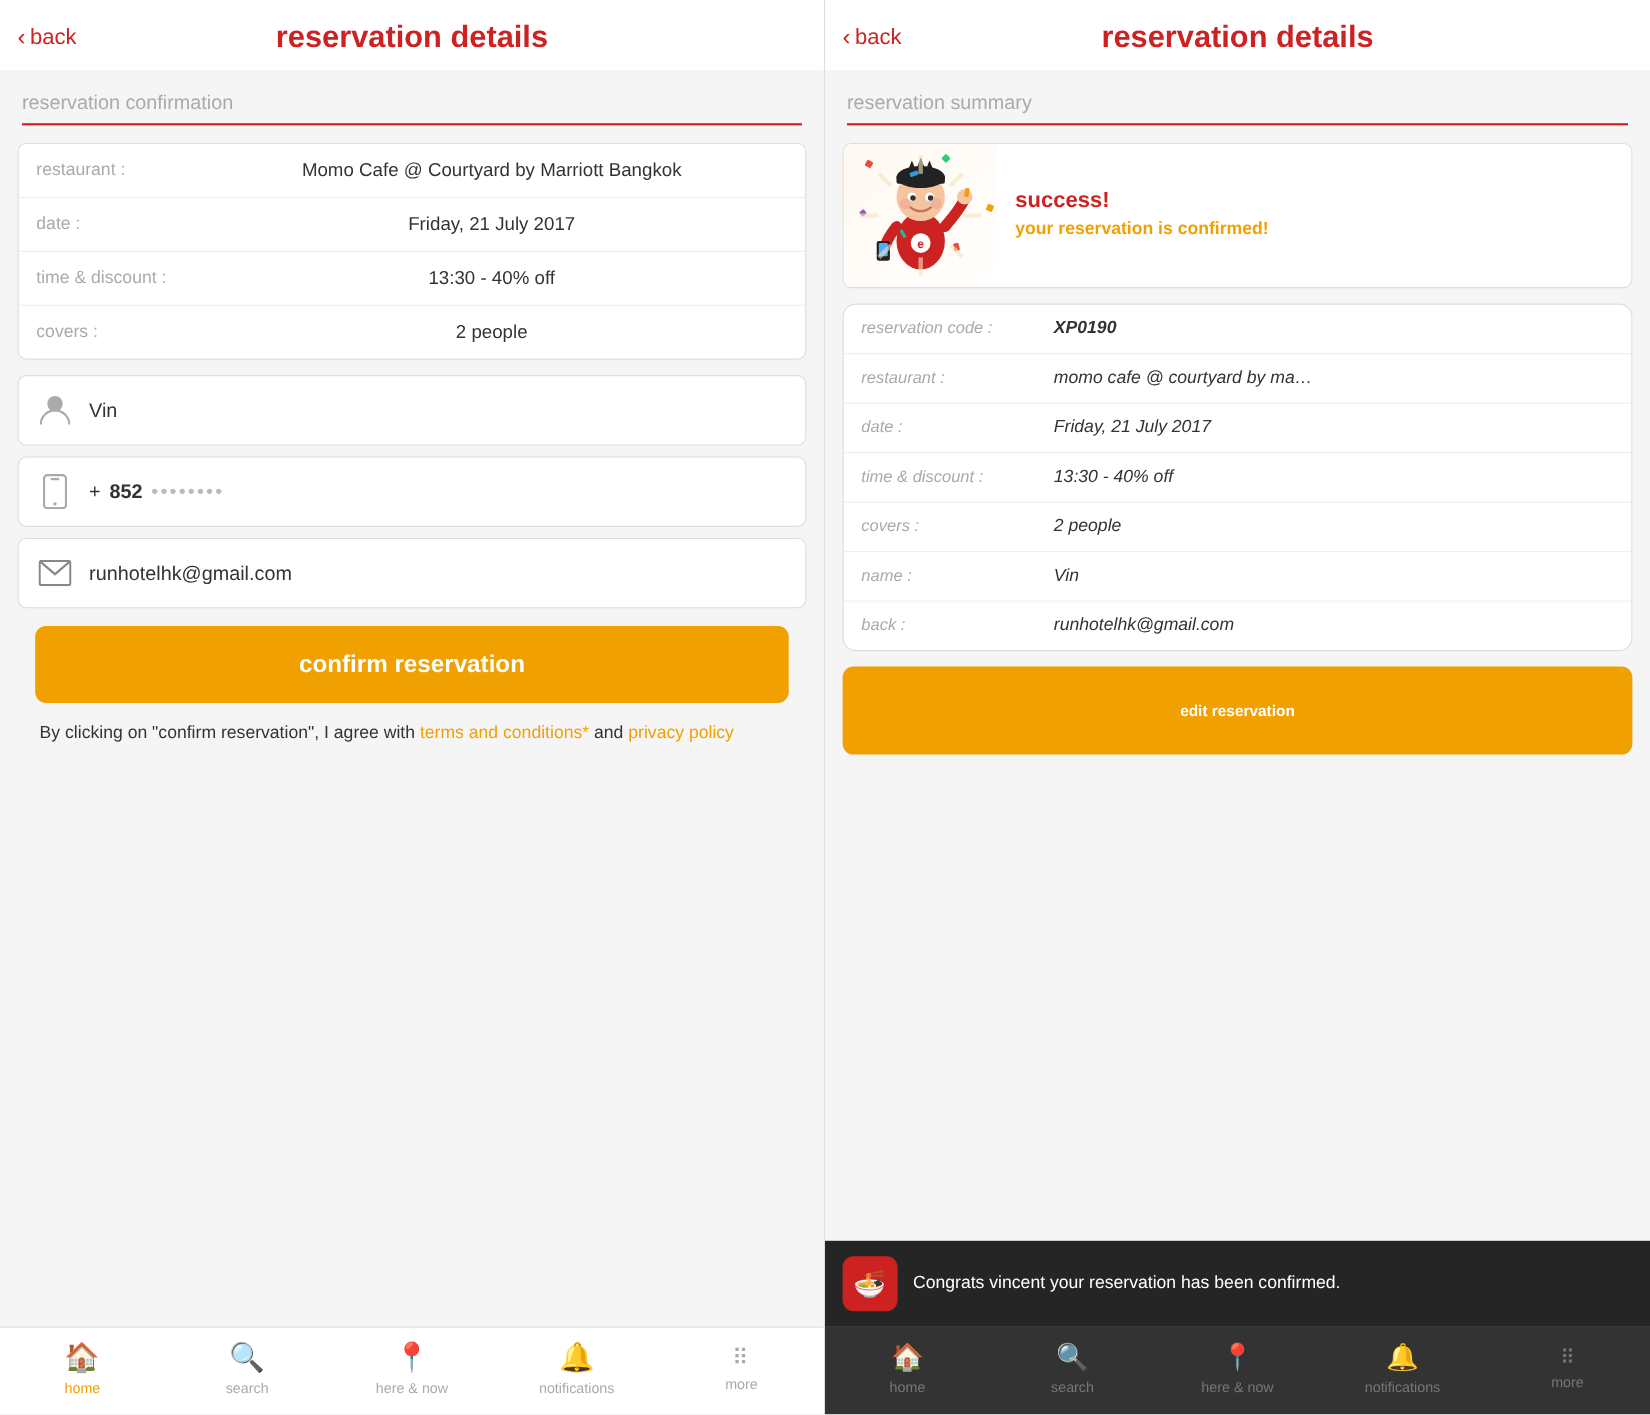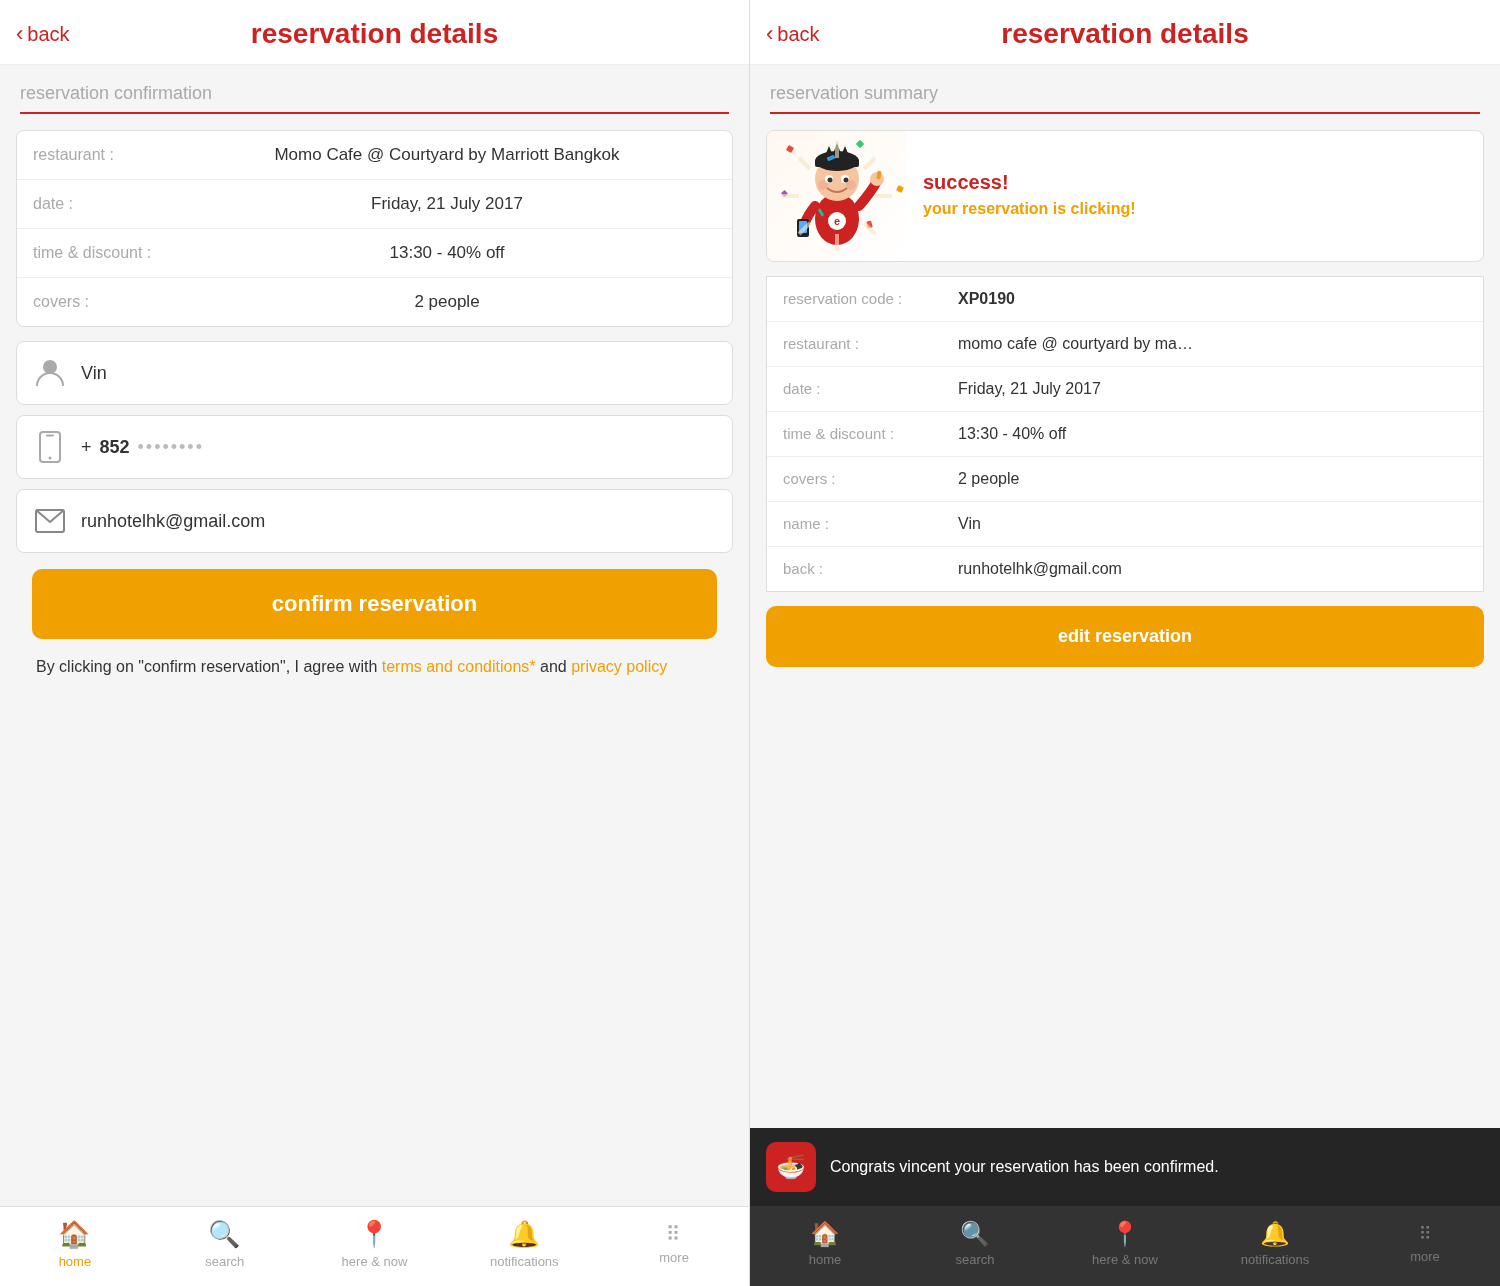--- a/index.html
+++ b/index.html
@@ -266,23 +266,24 @@
       font-size: 16px;
       font-weight: 700;
       line-height: 1.4;
       margin-top: 4px;
     }
 
     
     .summary-card {
       background: white;
       border: 1px solid #ddd;
-      border-radius: 0;
+      border-radius: 12px;
       margin: 0 16px 14px;
       overflow: hidden;
+      font-style: italic;
     }
 
     .summary-row {
       display: flex;
       align-items: flex-start;
       padding: 13px 16px;
       border-bottom: 1px solid #eee;
     }
 
     .summary-row:last-child { border-bottom: none; }
@@ -302,24 +303,24 @@
     }
 
     .summary-value.bold { font-weight: 700; }
 
     
     .btn-edit {
       margin: 0 16px 10px;
       background: #f0a000;
       border: none;
       border-radius: 10px;
-      padding: 20px;
+      padding: 32px;
       width: calc(100% - 32px);
       color: white;
-      font-size: 18px;
+      font-size: 14px;
       font-weight: 700;
       cursor: pointer;
       display: block;
     }
 
     
     .btn-cancel-partial {
       margin: 0 16px;
       background: #cc2222;
       border: none;
@@ -594,21 +595,21 @@
 
           <rect x="10" y="78" width="12" height="18" rx="2" fill="#222"></rect>
           <rect x="12" y="80" width="8" height="12" rx="1" fill="#5af"></rect>
 
           <circle cx="50" cy="80" r="9" fill="white"></circle>
           <text x="50" y="84" text-anchor="middle" font-size="11" font-weight="bold" fill="#cc2222">e</text>
         </svg>
       </div>
       <div class="success-text-block">
         <div class="success-title">success!</div>
-        <div class="success-subtitle">your reservation is clicking!</div>
+        <div class="success-subtitle">your reservation is confirmed!</div>
       </div>
     </div>
 
     <div class="summary-card">
       <div class="summary-row">
         <span class="summary-label">reservation code :</span>
         <span class="summary-value bold">XP0190</span>
       </div>
       <div class="summary-row">
         <span class="summary-label">restaurant :</span>

